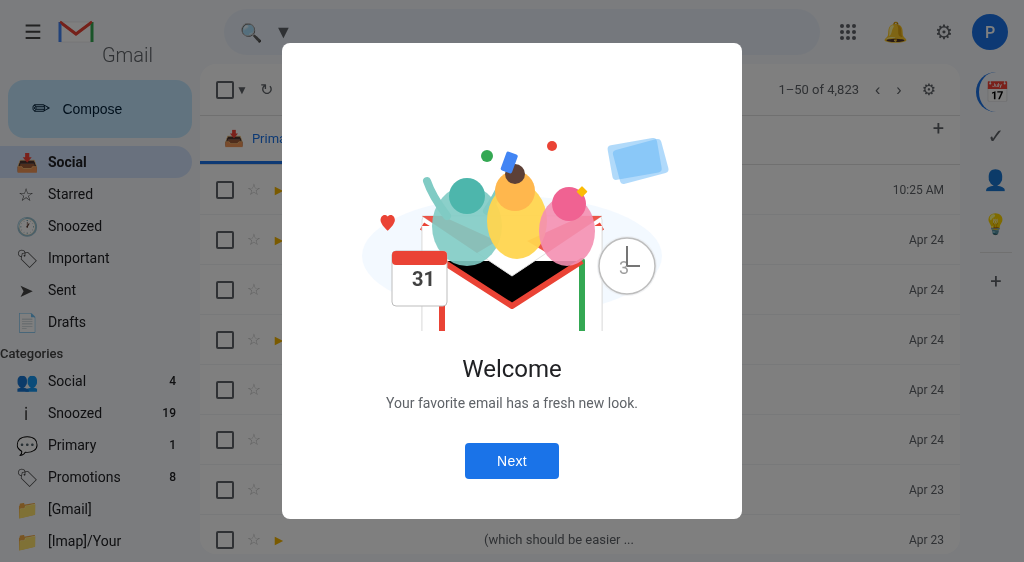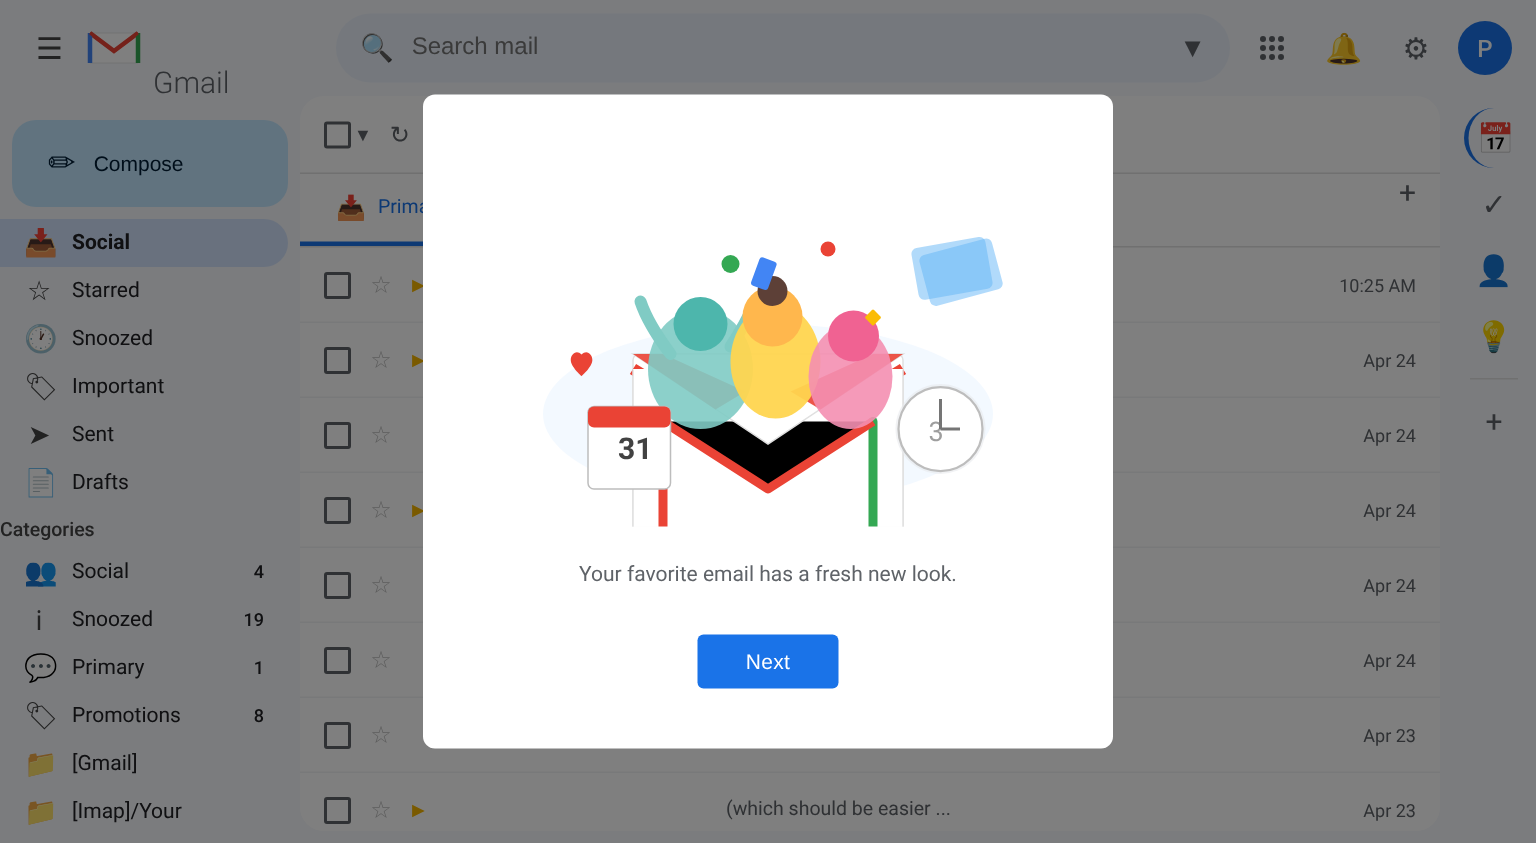--- a/index.html
+++ b/index.html
@@ -131,21 +131,20 @@
         <path d="M2 4v20" stroke="#4285F4" stroke-width="3" fill="none"></path>
         <path d="M34 4v20" stroke="#34A853" stroke-width="3" fill="none"></path>
         <path d="M2 4l16 12" stroke="#EA4335" stroke-width="2" fill="none"></path>
         <path d="M34 4L18 16" stroke="#EA4335" stroke-width="2" fill="none"></path>
       </svg>
       <span style="color:#5f6368;font-size:20px;font-weight:300;margin-left:4px;margin-top:45px;">Gmail</span>
     </div>
   </div>
   <div class="search-bar">
     <span class="search-icon">🔍</span>
-    <input class="search-input" type="text" placeholder="Search mail" style="">
     <span class="search-dropdown">▼</span>
   </div>
   <div class="topbar-right">
     <div class="topbar-icon">
       <svg width="20" height="20" viewBox="0 0 20 20" fill="#5f6368">
           <circle cx="4" cy="4" r="2"></circle>
           <circle cx="10" cy="4" r="2"></circle>
           <circle cx="16" cy="4" r="2"></circle>
           <circle cx="4" cy="10" r="2"></circle>
           <circle cx="10" cy="10" r="2"></circle>
@@ -234,20 +233,27 @@
 
   <div class="main">
 
     <div class="email-toolbar">
       <div class="select-all">
         <div class="checkbox"></div>
         <span class="chevron-down">▼</span>
       </div>
       <button class="toolbar-btn">↻</button>
       <button class="toolbar-btn">⋮</button>
+      <div class="pagination">
+        <span>1–50 of 4,823</span>
+        <div class="pagination-nav">
+          <button class="toolbar-btn">‹</button>
+          <button class="toolbar-btn">›</button>
+        </div>
+      </div>
       <button class="toolbar-btn">⚙</button>
     </div>
 
     <div class="email-tabs">
       <div class="email-tab active">
         <span class="tab-icon">📥</span>
         <span>Primary</span>
       </div>
       <div class="email-tab">
         <span class="tab-icon">👥</span>
@@ -435,16 +441,17 @@
         <rect x="60" y="155" width="55" height="14" rx="4" fill="#EA4335"></rect>
         <text x="80" y="190" font-size="20" font-weight="bold" fill="#424242">31</text>
 
         <rect x="175" y="55" width="12" height="20" rx="2" fill="#4285F4" transform="rotate(20, 175, 55)"></rect>
         <circle cx="155" cy="60" r="6" fill="#34A853"></circle>
         <circle cx="220" cy="50" r="5" fill="#EA4335"></circle>
         <rect x="250" y="90" width="8" height="8" rx="1" fill="#FBBC05" transform="rotate(45, 250, 90)"></rect>
       </svg>
     </div>
 
+    <h2 class="modal-title">Welcome</h2>
     <p class="modal-subtitle">Your favorite email has a fresh new look.</p>
     <button class="modal-btn">Next</button>
   </div>
 </div>
 
 </body></html>

